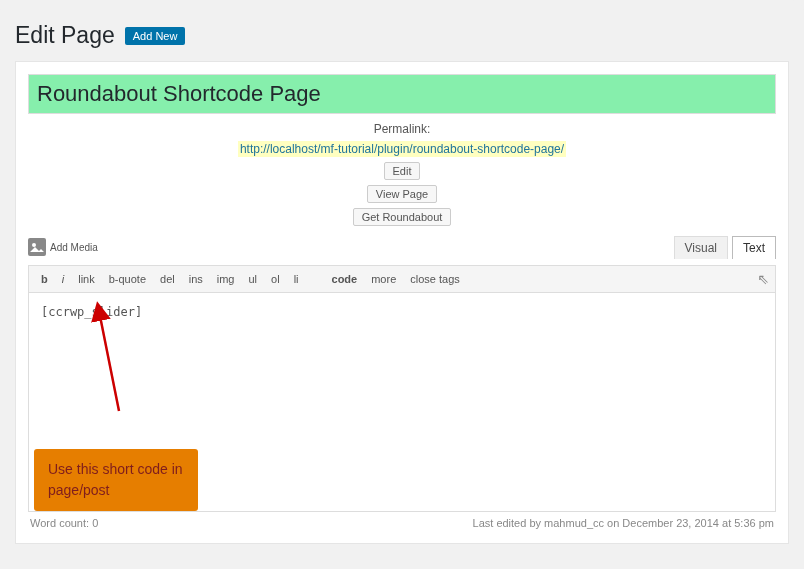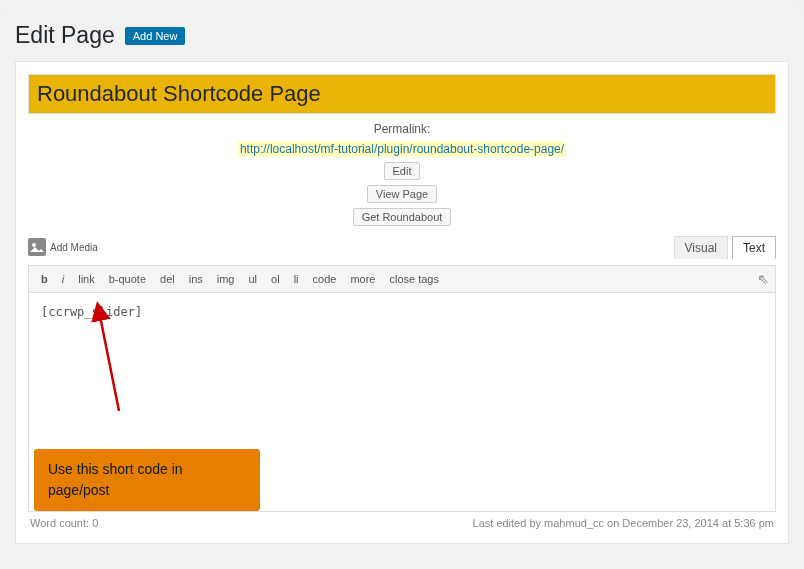--- a/index.html
+++ b/index.html
@@ -53,21 +53,21 @@
     
     .post-title-input {
       width: 100%;
       font-size: 22px;
       font-weight: 400;
       color: #23282d;
       border: 1px solid #ddd;
       padding: 6px 8px;
       margin-bottom: 8px;
       outline: none;
-      background: #eab308;
+      background: #86efac;
     }
 
     
     .permalink-row {
       display: flex;
       align-items: center;
       gap: 5px;
       font-size: 12px;
       color: #666;
       margin-bottom: 10px;
@@ -235,41 +235,41 @@
         <button class="toolbar-btn">b</button>
         <button class="toolbar-btn" style="font-style:italic; font-weight:normal;">i</button>
         <button class="toolbar-btn" style="font-weight:normal;">link</button>
         <button class="toolbar-btn" style="font-weight:normal;">b-quote</button>
         <button class="toolbar-btn" style="font-weight:normal;">del</button>
         <button class="toolbar-btn" style="font-weight:normal;">ins</button>
         <button class="toolbar-btn" style="font-weight:normal;">img</button>
         <button class="toolbar-btn" style="font-weight:normal;">ul</button>
         <button class="toolbar-btn" style="font-weight:normal;">ol</button>
         <button class="toolbar-btn" style="font-weight:normal;">li</button>
-        <button class="toolbar-btn" style="font-weight:normal;">code</button>
+        <button class="toolbar-btn" style="font-weight:bold;margin-left:19px;">code</button>
         <button class="toolbar-btn" style="font-weight:normal;">more</button>
         <button class="toolbar-btn" style="font-weight:normal;">close tags</button>
         <button class="toolbar-expand" title="Expand">⇖</button>
       </div>
 
       <div class="editor-body" style="position:relative;">
         <span class="shortcode-text">[ccrwp_slider]</span>
 
         <div style="position:absolute; top:8px; left:5px; width:260px; height:210px;">
 
           <svg style="position:absolute; top:0; left:55px;" width="70" height="120">
             <defs>
               <marker id="arrowhead" markerWidth="8" markerHeight="8" refX="4" refY="4" orient="auto">
                 <polygon points="0,0 8,4 0,8" fill="#cc0000"></polygon>
               </marker>
             </defs>
             <line x1="30" y1="110" x2="10" y2="10" stroke="#cc0000" stroke-width="2.5" marker-end="url(#arrowhead)"></line>
           </svg>
 
-          <div style="position:absolute; bottom:0; left:0; background:#e67e00; color:#0f172a; padding:10px 14px; border-radius:3px; font-size:14px; line-height:1.5; width:226px;">
+          <div style="position:absolute; bottom:0; left:0; background:#e67e00; color:#7f1d1d; padding:10px 14px; border-radius:3px; font-size:14px; line-height:1.5; width:164px;">
             <span>Use this short code in page/post</span>
           </div>
         </div>
       </div>
 
       <div class="editor-footer">
         <span>
           <span>Word count:</span>
           <span>0</span>
         </span>

